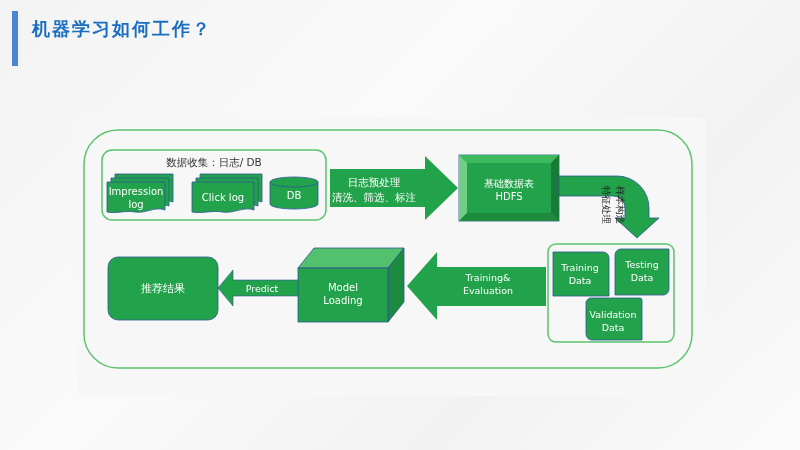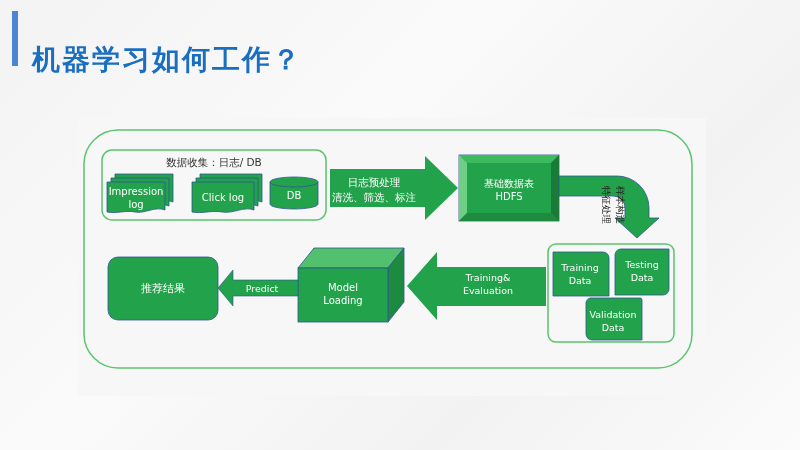--- a/index.html
+++ b/index.html
@@ -7,23 +7,22 @@
     width: 800px; height: 450px; overflow: hidden; position: relative;
     background: linear-gradient(135deg, #f3f3f3 0%, #fafafa 40%, #f2f2f2 70%, #fbfbfb 100%);
     font-family: "Liberation Sans", "DejaVu Sans", sans-serif;
   }
   .title-bar {
     position: absolute; left: 12px; top: 11px; width: 6px; height: 55px;
     background: #4a86d4;
   }
   .title {
     position: absolute; left: 32px; top: 17px;
-    font-size: 28px; font-weight: bold; color: #1a6ec0; letter-spacing: 2px;
+    font-size: 18px; font-weight: bold; color: #1a6ec0; letter-spacing: 2px;
     font-family: "DejaVu Sans", sans-serif;
-    margin-top: 24px;
   }
   .panel-bg {
     position: absolute; left: 78px; top: 118px; width: 628px; height: 278px;
     background: #f7f7f7;
   }
   svg { position: absolute; left: 0; top: 0; }
   .wt { fill: #ffffff; font-family: "DejaVu Sans", sans-serif; }
   .dt { fill: #333333; font-family: "DejaVu Sans", sans-serif; }
 </style>
 </head>

